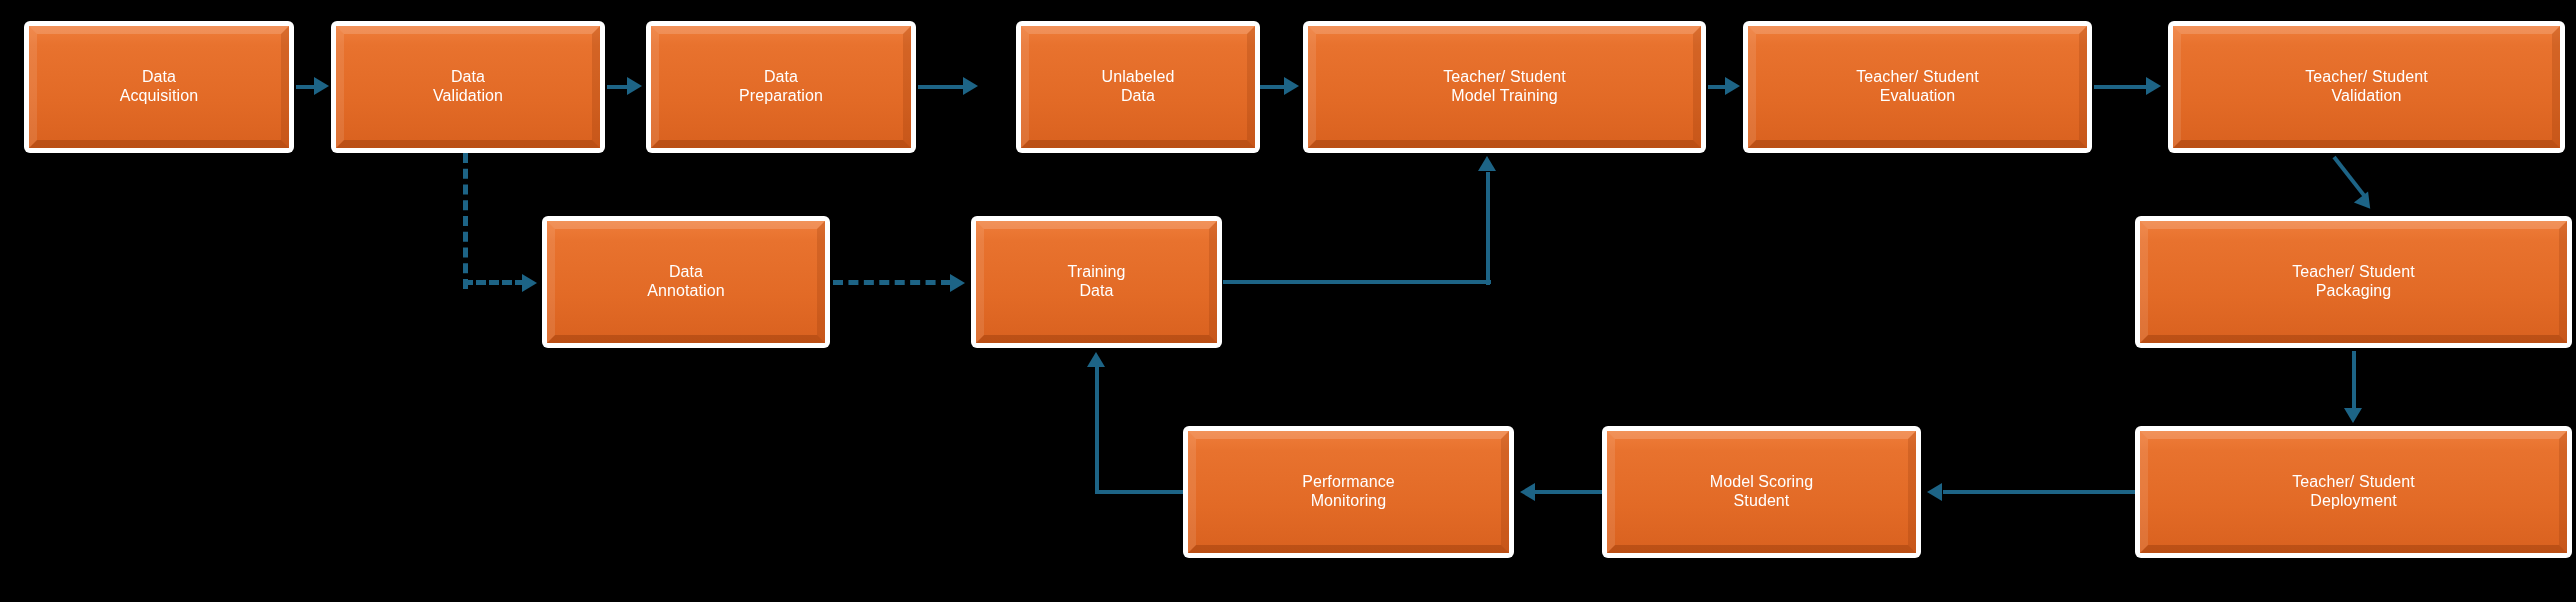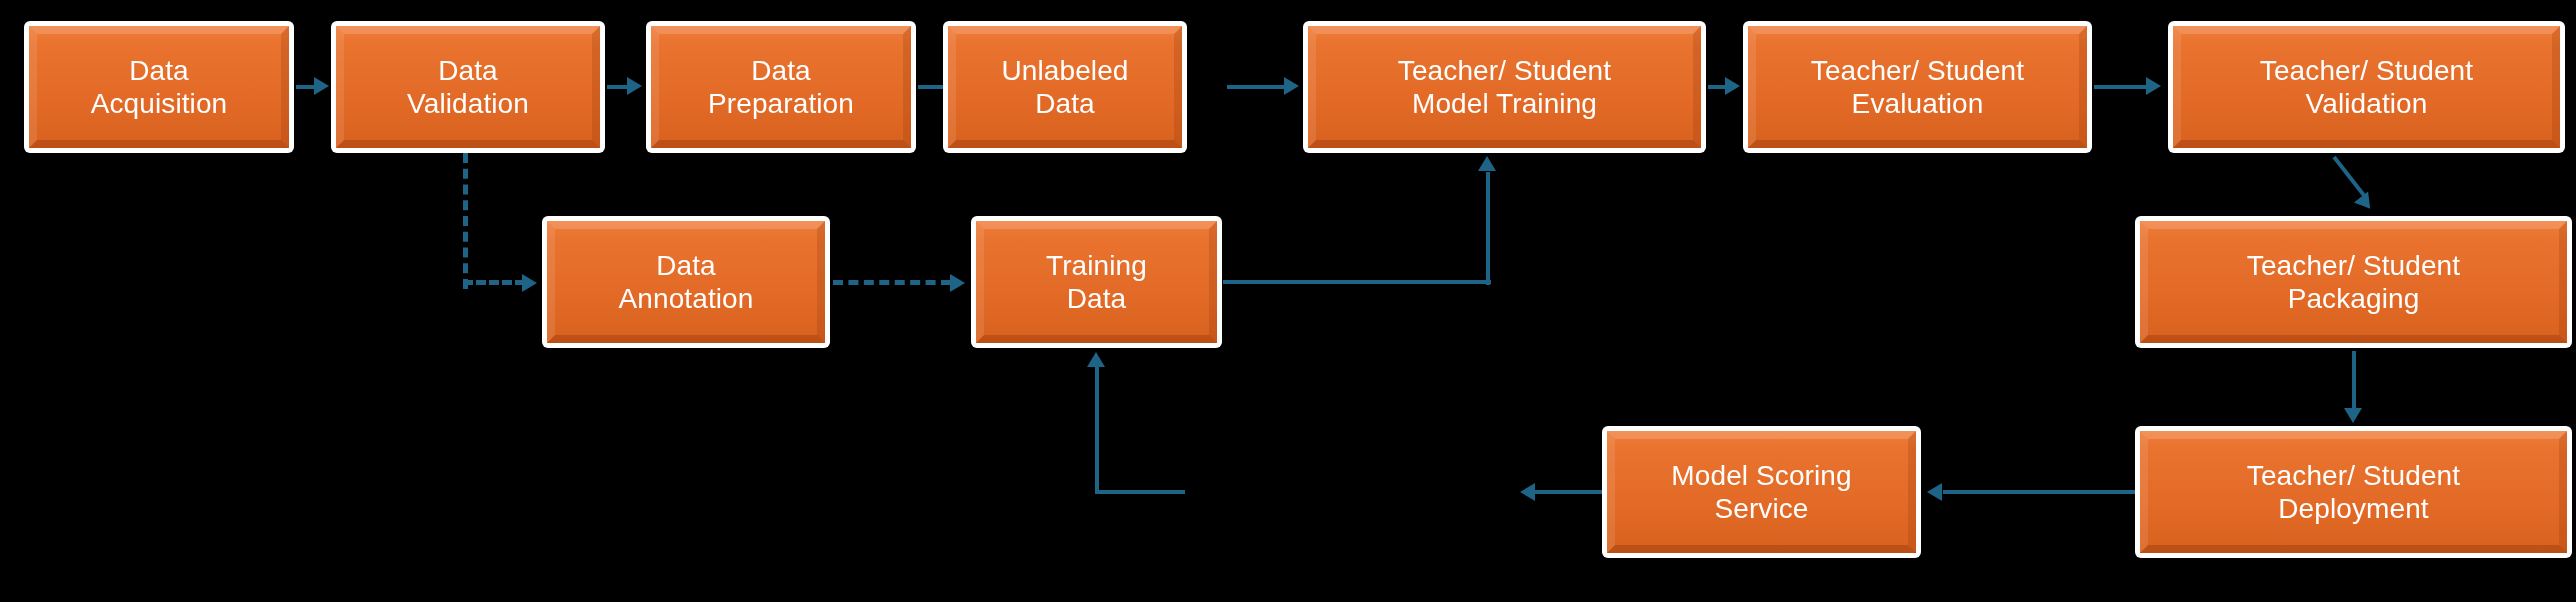--- a/index.html
+++ b/index.html
@@ -19,21 +19,21 @@
         overflow:hidden;}
   
   .node .inner::before{
         content:"";position:absolute;inset:0;pointer-events:none;
         border-top:8.3px solid rgba(255,255,255,.16);
         border-left:8.3px solid rgba(255,255,255,.10);
         border-right:8.3px solid rgba(120,40,0,.18);
         border-bottom:8.3px solid rgba(120,40,0,.30);}
   .node .label{
         position:relative;z-index:2;color:#fff;text-align:center;
-        line-height:1.18;font-size:28px;font-weight:400;
+        line-height:1.18;font-size:16px;font-weight:400;
         letter-spacing:0.1px;white-space:pre-line;
         padding:0 6px;}
 
   
   .seg{position:absolute;background:#1d6486;}
   .seg.h{height:4.1px;}
   .seg.v{width:4.1px;}
   .seg.dash-h{height:0;background:none;
         border-top:5.3px dashed #1d6486;}
   .seg.dash-v{width:0;background:none;
@@ -116,21 +116,21 @@
       </div>
   </div>
 
   <div class="node" style="left:646px;top:21px;width:270px;height:132px;">
     <div class="inner">
         <div class="label">Data
 Preparation</div>
       </div>
   </div>
 
-  <div class="node" style="left:943px;top:21px;width:244px;height:132px;">
+  <div class="node" style="left:1016px;top:21px;width:244px;height:132px;">
     <div class="inner">
         <div class="label">Unlabeled
 Data</div>
       </div>
   </div>
 
   <div class="node" style="left:1303px;top:21px;width:403px;height:132px;">
     <div class="inner">
         <div class="label">Teacher/ Student
 Model Training</div>
@@ -165,25 +165,31 @@
       </div>
   </div>
 
   <div class="node" style="left:2135px;top:216px;width:437px;height:132px;">
     <div class="inner">
         <div class="label">Teacher/ Student
 Packaging</div>
       </div>
   </div>
 
+  <div class="node" style="left:1183px;top:426px;width:331px;height:132px;">
+    <div class="inner">
+        <div class="label">Performance
+Monitoring</div>
+      </div>
+  </div>
 
   <div class="node" style="left:1602px;top:426px;width:319px;height:132px;">
     <div class="inner">
         <div class="label">Model Scoring
-Service</div>
+Student</div>
       </div>
   </div>
 
   <div class="node" style="left:2135px;top:426px;width:437px;height:132px;">
     <div class="inner">
         <div class="label">Teacher/ Student
 Deployment</div>
       </div>
   </div>
 

